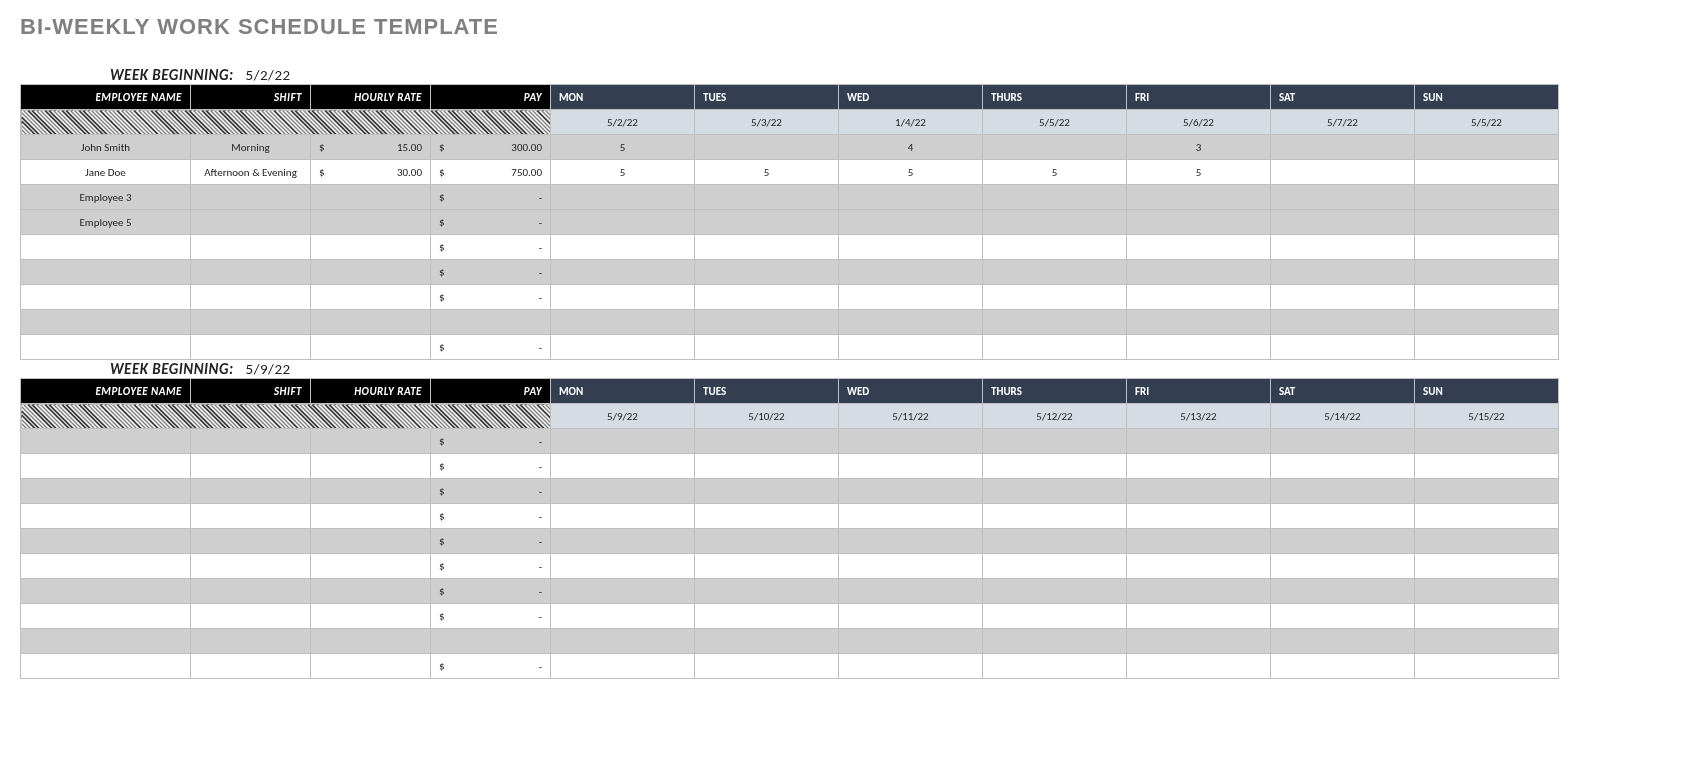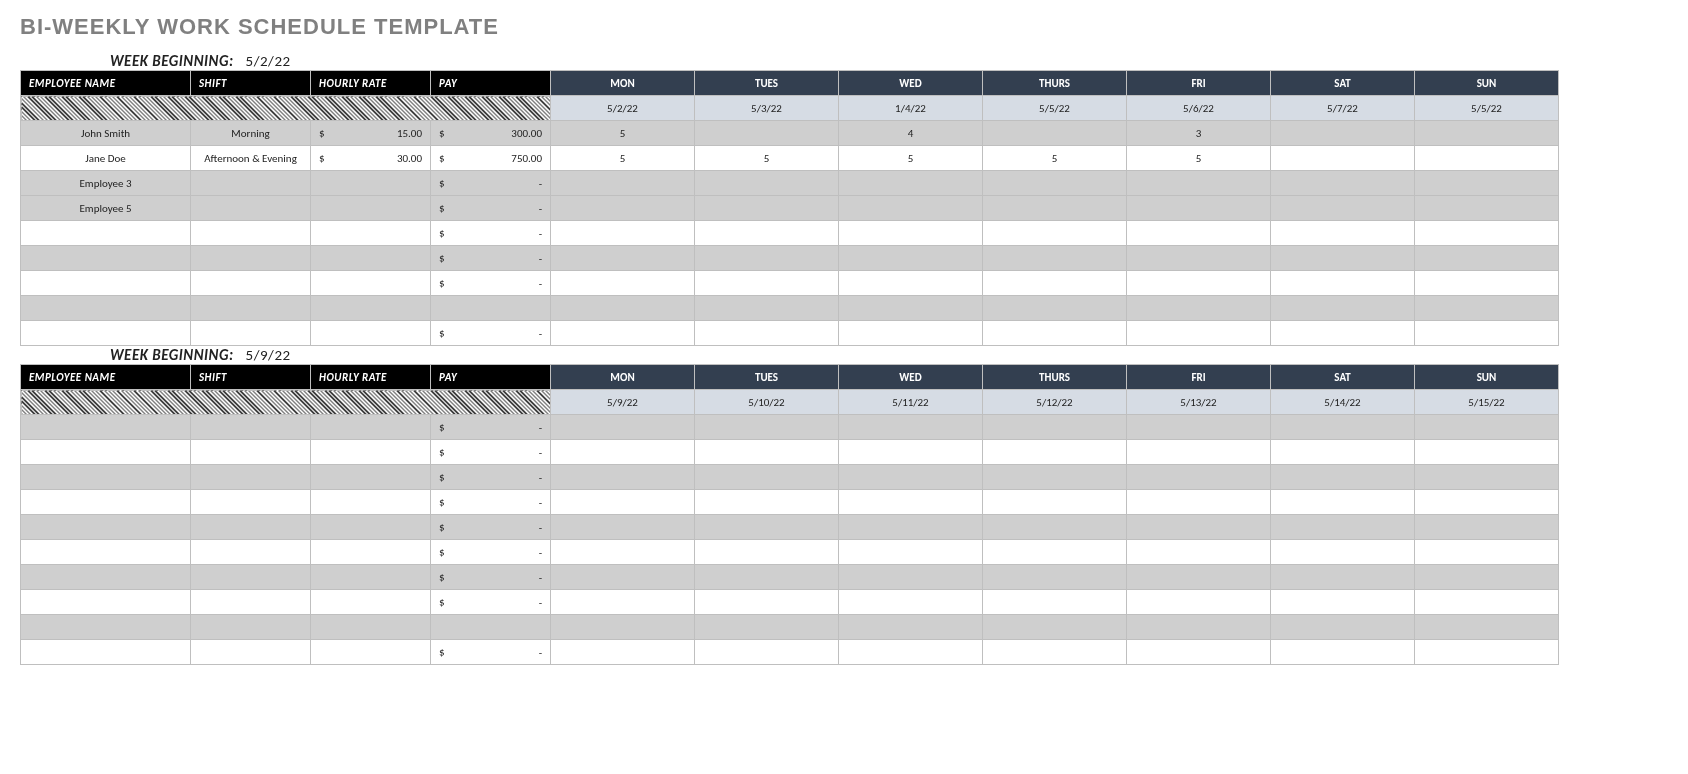--- a/index.html
+++ b/index.html
@@ -1,28 +1,28 @@
 <!DOCTYPE html>
 <html><head>
 <meta charset="utf-8">
 <style>
   html, body { margin:0; padding:0; font-family:"Calibri","Segoe UI",Arial,sans-serif; font-size:12px; color:#222; background:#fff; }
   .wrap { width:1540px; padding:10px 20px; box-sizing:border-box; }
-  h1 { font-family:"Arial Narrow",Arial,sans-serif; font-size:22px; letter-spacing:1px; color:#808080; margin:4px 0 12px 0; font-weight:bold; }
+  h1 { font-family:"Arial Narrow",Arial,sans-serif; font-size:22px; letter-spacing:1px; color:#808080; margin:4px 0 26px 0; font-weight:bold; }
   .wk-begin { font-style:italic; font-weight:bold; font-size:15px; letter-spacing:0.5px; padding-left:90px; }
   .wk-begin .date { font-style:normal; font-weight:normal; padding-left:12px; }
   table { border-collapse:collapse; width:100%; table-layout:fixed; }
   col.emp  { width:170px; }
   col.shift{ width:120px; }
   col.rate { width:120px; }
   col.pay  { width:120px; }
   col.day  { width:144px; }
   td, th { border:1px solid #bfbfbf; height:24px; padding:0 8px; font-size:11px; white-space:nowrap; overflow:hidden; }
-  .hdr-black { background:#000; color:#fff; font-weight:bold; text-align:left; font-style:italic; letter-spacing:0.5px; }
-  .hdr-navy  { background:#333F50; color:#fff; font-weight:bold; text-align:center; }
+  .hdr-black { background:#000; color:#fff; font-weight:bold; text-align:right; font-style:italic; letter-spacing:0.5px; }
+  .hdr-navy  { background:#333F50; color:#fff; font-weight:bold; text-align:left; }
   .hatch { background-image:repeating-linear-gradient(45deg,#000 0px,#000 1px,#fff 1px,#fff 3px); }
   .date-cell { background:#D6DCE4; text-align:center; }
   .stripe-grey { background:#CFCFCF; }
   .stripe-white { background:#FFFFFF; }
   .c-center { text-align:center; }
   .dollar { position:relative; text-align:right; }
   .dollar .sym { position:absolute; left:8px; }
 </style>
 </head>
 <body>

